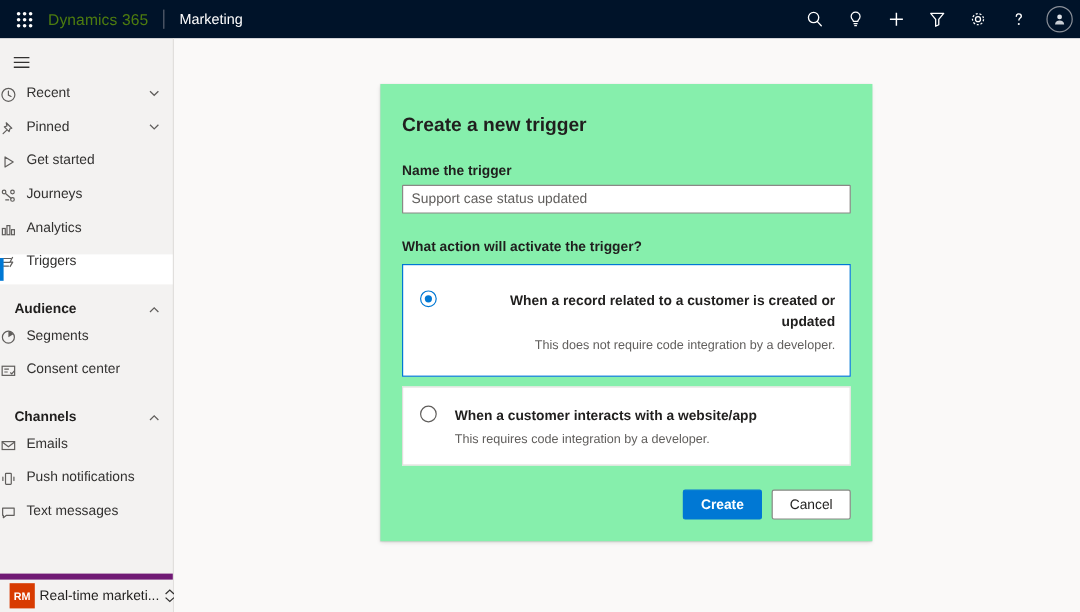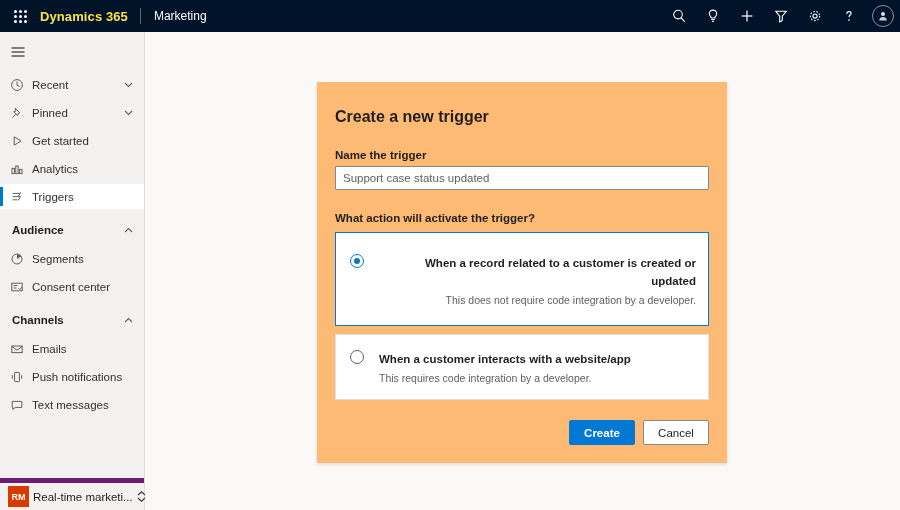--- a/index.html
+++ b/index.html
@@ -15,21 +15,21 @@
   .header {
     height: 32px; min-height: 32px;
     background: #001329;
     display: flex; align-items: center;
     color: #ffffff;
   }
   .waffle { width: 40px; height: 32px; display: flex; align-items: center; justify-content: center; cursor: pointer; }
   .waffle-grid { display: grid; grid-template-columns: repeat(3, 3px); grid-template-rows: repeat(3, 3px); gap: 2px; }
   .waffle-grid i { width: 3px; height: 3px; background: #ffffff; border-radius: 50%; display: block; }
   .brand {
-    font-size: 13px; font-weight: bold; color: #fde047;
+    font-size: 13px; font-weight: normal; color: #4d7c0f;
     padding-right: 12px; letter-spacing: .1px; cursor: pointer;
   }
   .hdr-divider { width: 1px; height: 16px; background: #5a6370; }
   .app-name { font-size: 12px; color: #ffffff; padding-left: 13px; cursor: pointer; }
   .hdr-right { margin-left: auto; display: flex; align-items: center; height: 32px; }
   .hdr-btn {
     width: 34px; height: 32px; display: flex; align-items: center; justify-content: center;
     cursor: pointer;
   }
   .hdr-btn svg { display: block; }
@@ -48,22 +48,22 @@
   .sidebar {
     width: 145px; min-width: 145px;
     background: #f3f2f1;
     border-right: 1px solid #e1dfdd;
     display: flex; flex-direction: column;
     position: relative;
   }
   .sb-scroll { flex: 1; overflow: hidden; padding-top: 0; }
   .hamburger { height: 40px; display: flex; align-items: center; padding-left: 10px; cursor: pointer; }
   .nav-item {
-    height: 25px; display: flex; align-items: center;
-    padding-left: 10px; cursor: pointer; position: relative;
+    height: 25px; display: flex; align-items: flex-start;
+    cursor: pointer; position: relative;
     color: #323130;
   }
   .nav-item .ic { width: 22px; display: flex; align-items: center; justify-content: flex-start; flex: 0 0 22px; }
   .nav-item .lbl { font-size: 11.5px; color: #323130; white-space: nowrap; }
   .nav-item .caret { margin-left: auto; margin-right: 10px; display: flex; align-items: center; }
   .nav-item.selected { background: #ffffff; }
   .nav-item.selected::before {
     content: ""; position: absolute; left: 0; top: 3px; bottom: 3px; width: 3px; background: #0078d4;
   }
   .nav-item.spaced { margin-top: 3px; }
@@ -84,22 +84,22 @@
     width: 21px; height: 21px; background: #d83b01; color: #fff;
     font-size: 9px; font-weight: bold; display: flex; align-items: center; justify-content: center;
     flex: 0 0 21px;
   }
   .app-switcher .lbl { font-size: 11.5px; color: #201f1e; padding-left: 4px; white-space: nowrap; }
   .app-switcher .updown { margin-left: 3px; display: flex; align-items: center; }
 
   
   .main { flex: 1; background: #faf9f8; position: relative; overflow: hidden; }
   .card {
-    position: absolute; left: 172px; top: 50px;
-    width: 410px; background: #fdba74;
+    position: absolute; left: 172px; top: 38px;
+    width: 410px; background: #86efac;
     box-shadow: 0 1.6px 3.6px rgba(0,0,0,.13), 0 0.3px 0.9px rgba(0,0,0,.11);
     padding: 20px 18px 18px 18px;
   }
   .card-title { font-size: 16px; font-weight: bold; color: #201f1e; padding: 6px 0 0 0; }
   .field-label { font-size: 11.5px; font-weight: bold; color: #201f1e; margin-top: 23px; margin-bottom: 5px; }
   .text-input {
     width: 100%; height: 24px;
     border: 1px solid #8a8886; background: #ffffff;
     font-family: "Liberation Sans", sans-serif; font-size: 11.5px;
     color: #605e5c; padding: 0 7px; outline: none; border-radius: 1px;
@@ -256,20 +256,32 @@
 
         <div class="nav-item spaced">
           <span class="ic">
             <svg width="14" height="14" viewBox="0 0 14 14">
               <polygon points="4.2,2.8 11,7 4.2,11.2" fill="none" stroke="#605e5c" stroke-width="1" stroke-linejoin="round"></polygon>
             </svg>
           </span>
           <span class="lbl">Get started</span>
         </div>
 
+        <div class="nav-item spaced">
+          <span class="ic">
+            <svg width="14" height="14" viewBox="0 0 14 14">
+              <circle cx="3.4" cy="4" r="1.5" fill="none" stroke="#605e5c" stroke-width="1"></circle>
+              <circle cx="10.4" cy="4" r="1.5" fill="none" stroke="#605e5c" stroke-width="1"></circle>
+              <circle cx="10.4" cy="10.2" r="1.5" fill="none" stroke="#605e5c" stroke-width="1"></circle>
+              <path d="M4.6 5.2l4.8 4.2" stroke="#605e5c" stroke-width="1" fill="none"></path>
+              <path d="M4.4 10.6h3.2" stroke="#605e5c" stroke-width="1" fill="none"></path>
+            </svg>
+          </span>
+          <span class="lbl">Journeys</span>
+        </div>
 
         <div class="nav-item spaced">
           <span class="ic">
             <svg width="14" height="14" viewBox="0 0 14 14">
               <rect x="2" y="6.4" width="2.4" height="5.2" fill="none" stroke="#605e5c" stroke-width="1"></rect>
               <rect x="5.8" y="4" width="2.4" height="7.6" fill="none" stroke="#605e5c" stroke-width="1"></rect>
               <rect x="9.6" y="7.4" width="2.4" height="4.2" fill="none" stroke="#605e5c" stroke-width="1"></rect>
             </svg>
           </span>
           <span class="lbl">Analytics</span>

